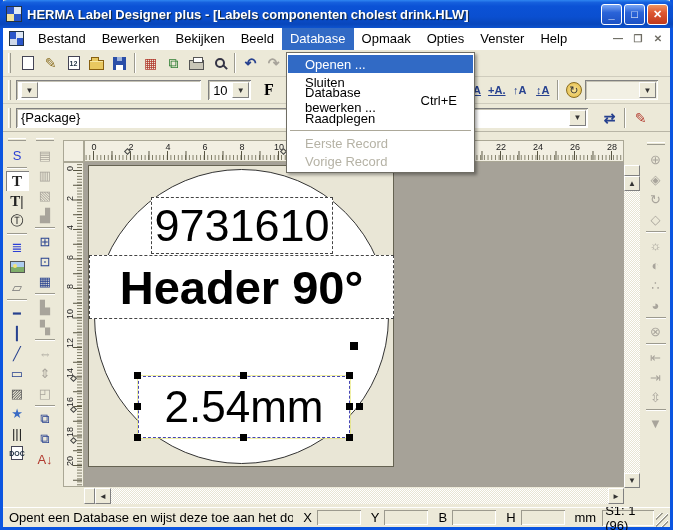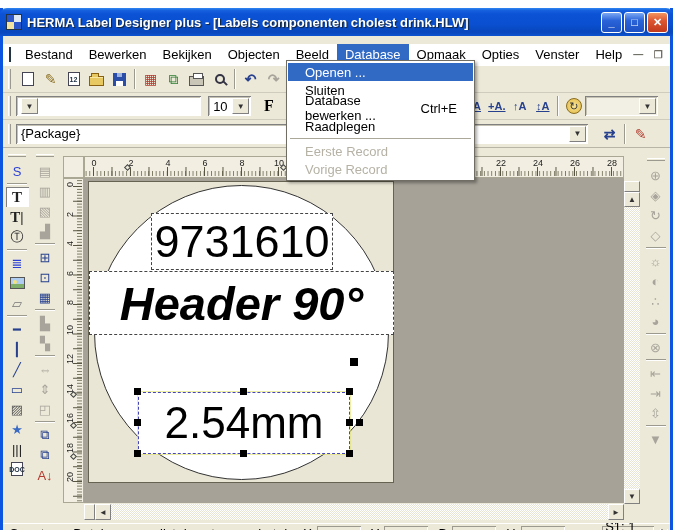--- a/index.html
+++ b/index.html
@@ -6,21 +6,21 @@
   html,body { width:673px; height:530px; overflow:hidden; }
   body { font-family:"Liberation Sans", sans-serif; font-size:13px; }
 
   #window { position:relative; width:673px; height:530px;
     border-left:3px solid #0b55e0; border-right:3px solid #0b55e0; border-bottom:3px solid #0b55e0;
     background:#ECE9D8; }
 
   
   #titlebar { height:28px; display:flex; align-items:center; padding:0 5px 0 6px;
     background:linear-gradient(180deg,#2f86f1 0%,#1660dd 9%,#0b52d6 22%,#0a4fd0 60%,#0846bb 86%,#0d53cf 100%);
-    border-radius:7px 7px 0 0; margin:8px -3px; }
+    border-radius:7px 7px 0 0; margin:0 -3px; }
   .app-icon { width:16px; height:16px; margin-right:5px; border:1px solid #234;
     background:conic-gradient(#dfe8f5 25%, #2b56c9 0 50%, #f2e3a0 0 75%, #2b56c9 0); }
   #title-text { color:#fff; font-weight:bold; font-size:13px; text-shadow:1px 1px 1px #123;
     white-space:nowrap; overflow:hidden; flex:1; }
   .cap-btn { width:21px; height:21px; margin-left:2px; border:1px solid #fff; border-radius:3px;
     display:flex; align-items:center; justify-content:center; color:#fff; font-size:11px; font-weight:bold;
     background:linear-gradient(180deg,#7aa7f4,#2a63d8 40%,#1c51c4); }
   .cap-btn.close { background:linear-gradient(180deg,#f0955f,#dd5732 40%,#c13a1c); }
 
   
@@ -120,21 +120,21 @@
   #h-ruler .rmark { bottom:7px; } #v-ruler .rmark { right:7px; }
 
   #viewport { position:absolute; left:23px; top:30px; width:540px; height:325px; background:#a6a298; overflow:hidden; }
   #page { position:absolute; left:4px; top:3px; width:306px; height:302px; background:#e9e6d6; border:1px solid #666352; }
   #circle { position:absolute; left:5px; top:3px; width:295px; height:295px; border-radius:50%;
     background:#fff; border:1px solid #333; }
   .obj { position:absolute; background:#fff; display:flex; align-items:center; justify-content:center;
     color:#000; white-space:nowrap; }
   .dash { border:1px dashed #444; }
   #obj-code   { left:62px; top:31px;  width:182px; height:57px; font-size:45px; }
-  #obj-header { left:0;    top:89px;  width:305px; height:64px; font-size:47px; font-weight:bold;font-style:italic; }
+  #obj-header { left:0;    top:89px;  width:305px; height:64px; font-size:47px; font-weight:bold; }
   #obj-mid    { left:0;    top:152px; width:305px; height:58px; font-size:47px; font-weight:bold; }
   #obj-sel    { left:49px; top:210px; width:212px; height:62px; font-size:44px;
     border:1px dashed #4646b4; box-shadow:0 0 0 1px rgba(225,225,90,.55); }
   .handle { position:absolute; width:7px; height:7px; background:#000; }
 
   .scroll-btn { background:#ECE9D8; border:1px solid; border-color:#fff #808080 #808080 #fff;
     display:flex; align-items:center; justify-content:center; font-size:8px; color:#333; padding:0; }
   .checker { background:conic-gradient(#fff 25%, #e7e4d3 0 50%, #fff 0 75%, #e7e4d3 0) 0 0 / 2px 2px; }
   #h-scroll { position:absolute; left:23px; top:356px; width:540px; height:16px; display:flex; }
   #h-scroll .split-box { width:11px; height:16px; background:#ECE9D8; border:1px solid; border-color:#fff #808080 #808080 #fff; }
@@ -180,21 +180,20 @@
     <div class="cap-btn">□</div>
     <div class="cap-btn close">✕</div>
   </div>
 
   <div id="menubar">
     <div class="mdi-icon"></div>
     <span id="menu-items" style="display:flex;">
         <span class="menu-item">Bestand</span>
         <span class="menu-item">Bewerken</span>
         <span class="menu-item">Bekijken</span>
-        <span class="menu-item">Objecten</span>
         <span class="menu-item">Beeld</span>
         <span class="menu-item active">Database</span>
         <span class="menu-item">Opmaak</span>
         <span class="menu-item">Opties</span>
         <span class="menu-item">Venster</span>
         <span class="menu-item">Help</span>
       </span>
     <div id="mdi-buttons">
       <div class="mdi-btn">—</div>
       <div class="mdi-btn">❐</div>

